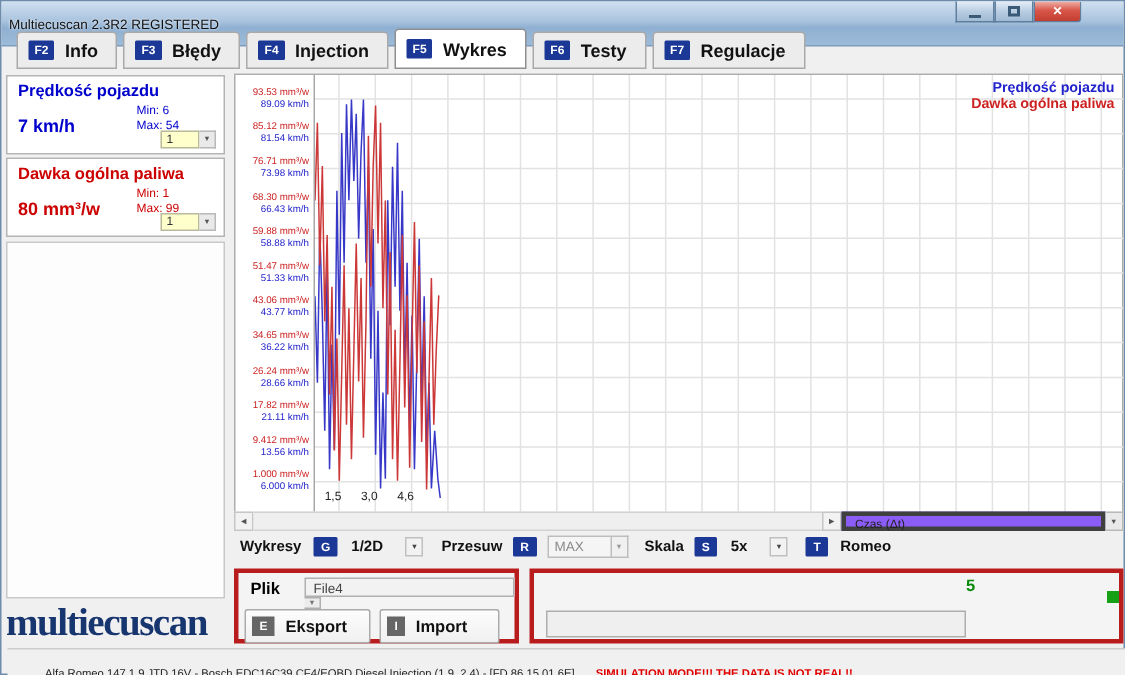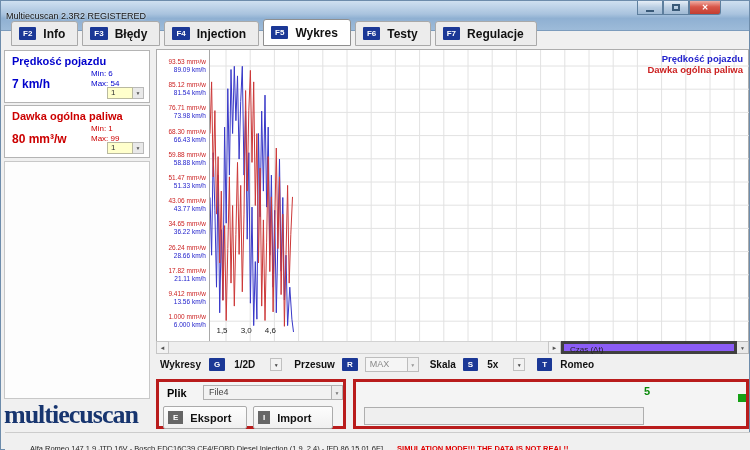--- a/index.html
+++ b/index.html
@@ -69,21 +69,21 @@
   .dis-combo { display:flex; width:54px; height:15px; }
   .dis-combo .dc-val { flex:1; background:#f5f5f5; border:1px solid #bdbdbd; font-size:9px; color:#8a8a8a; padding:1px 0 0 4px; }
   .dis-combo .dc-arrow { width:11px; background:#f0f0f0; border:1px solid #bdbdbd; border-left:none; font-size:5px; color:#999;
     display:flex; align-items:center; justify-content:center; }
 
   
   .groupbox { position:absolute; top:378px; height:50px; background:#f4f4f4; border:3px solid #b91c1c; }
   .gb-file { left:155px; width:190px; }
   .gb-run  { left:352px; width:396px; }
   .plik-label { position:absolute; left:8px; top:5px; font-size:11px; font-weight:bold; }
-  .file-combo { position:absolute; left:44px; top:3px; display:flex; width:140px; height:15px; cursor:pointer; }
+  .file-combo { position:absolute; left:44px; top:3px; display:flex; width:140px; height:15px; cursor:pointer;flex-direction:column; }
   .file-combo .fc-val { flex:1; background:#f2f2f2; border:1px solid #b0b0b0; font-size:9px; color:#444; padding:1px 0 0 5px; }
   .file-combo .fc-arrow { width:11px; background:#ececec; border:1px solid #b0b0b0; border-left:none; font-size:5px; color:#777;
     display:flex; align-items:center; justify-content:center; }
   .btn { position:absolute; top:24px; height:23px; background:linear-gradient(180deg,#fdfdfd,#f0f0f0); border:1px solid #ababab;
     border-radius:2px; display:flex; align-items:center; gap:7px; padding:0 10px 0 4px; cursor:pointer; }
   .btn-badge { background:#666; color:#fff; font-size:8px; font-weight:bold; padding:2px 5px; }
   .btn-label { font-size:11px; font-weight:bold; color:#111; }
   .counter { position:absolute; left:288px; top:3px; font-size:11px; font-weight:bold; color:#0a8a0a; }
   .runsquare { position:absolute; left:382px; top:12px; width:8px; height:8px; background:#15a015; }
   .progress { position:absolute; left:8px; top:25px; width:280px; height:18px; background:#efefef; border:1px solid #aeaeae; }

